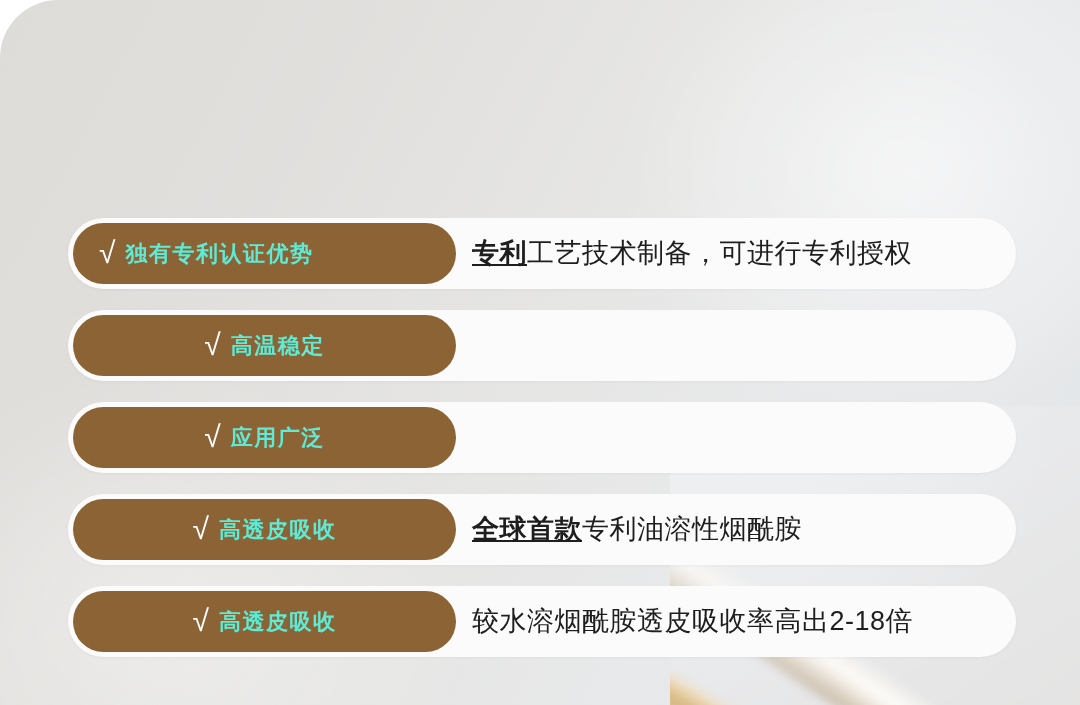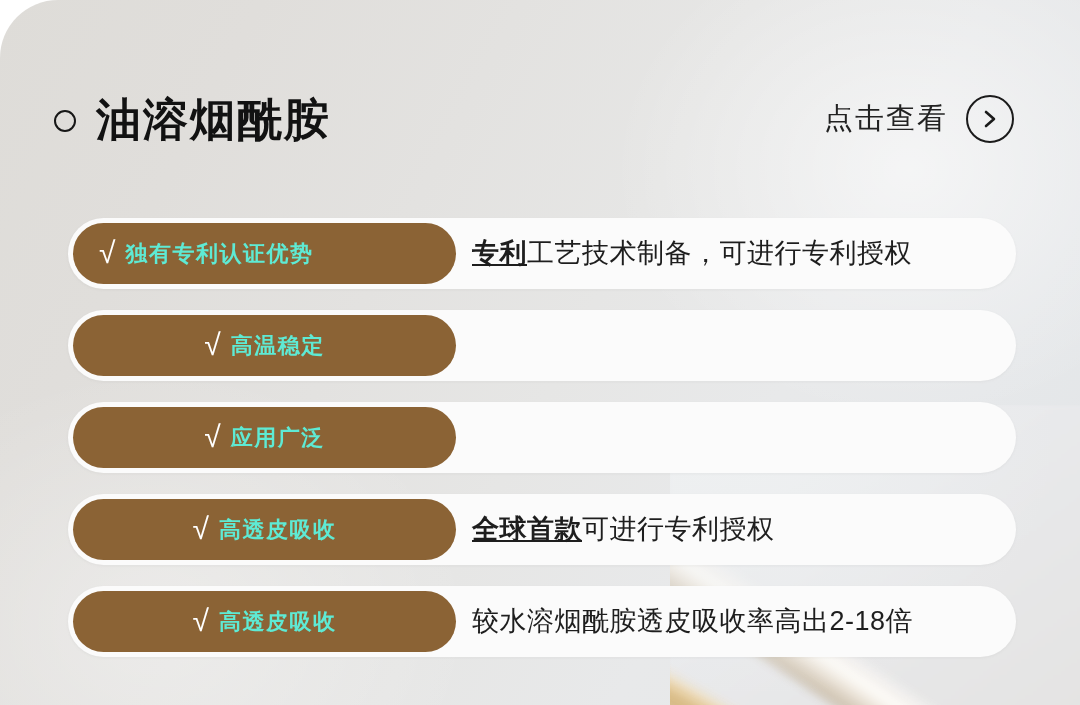--- a/index.html
+++ b/index.html
@@ -237,34 +237,20 @@
     <div class="bloom-b"></div>
 
     <div class="product-photo">
       <div class="pp-bg"></div>
       <div class="pp-rod"></div>
       <div class="pp-rod2"></div>
       <div class="pp-gold"></div>
       <div class="pp-haze"></div>
     </div>
 
-    <div class="header">
-      <div class="title-wrap">
-        <span class="bullet-ring"></span>
-        <span class="page-title">油溶烟酰胺</span>
-      </div>
-      <div class="cta">
-        <span class="cta-label">点击查看</span>
-        <span class="cta-ring">
-          <svg width="22" height="22" viewBox="0 0 22 22" aria-hidden="true">
-            <polyline points="7,4 15,11 7,18" fill="none" stroke="#1b1b1b" stroke-width="2.6" stroke-linecap="round" stroke-linejoin="round"></polyline>
-          </svg>
-        </span>
-      </div>
-    </div>
 
     <div class="rows">
 
       <div class="row">
         <div class="pill align-left">
           <span class="check">√</span>
           <span class="pill-text">独有专利认证优势</span>
         </div>
         <div class="desc"><b>专利</b><span class="reg">工艺技术制备，可进行专利授权</span></div>
       </div>
@@ -281,21 +267,21 @@
           <span class="check">√</span>
           <span class="pill-text">应用广泛</span>
         </div>
       </div>
 
       <div class="row">
         <div class="pill">
           <span class="check">√</span>
           <span class="pill-text">高透皮吸收</span>
         </div>
-        <div class="desc"><b>全球首款</b><span class="reg">可进行专利授权</span></div>
+        <div class="desc"><b>全球首款</b><span class="reg">专利油溶性烟酰胺</span></div>
       </div>
 
       <div class="row">
         <div class="pill">
           <span class="check">√</span>
           <span class="pill-text">高透皮吸收</span>
         </div>
         <div class="desc"><b></b><span class="reg">较水溶烟酰胺透皮吸收率高出2-18倍</span></div>
       </div>
 

